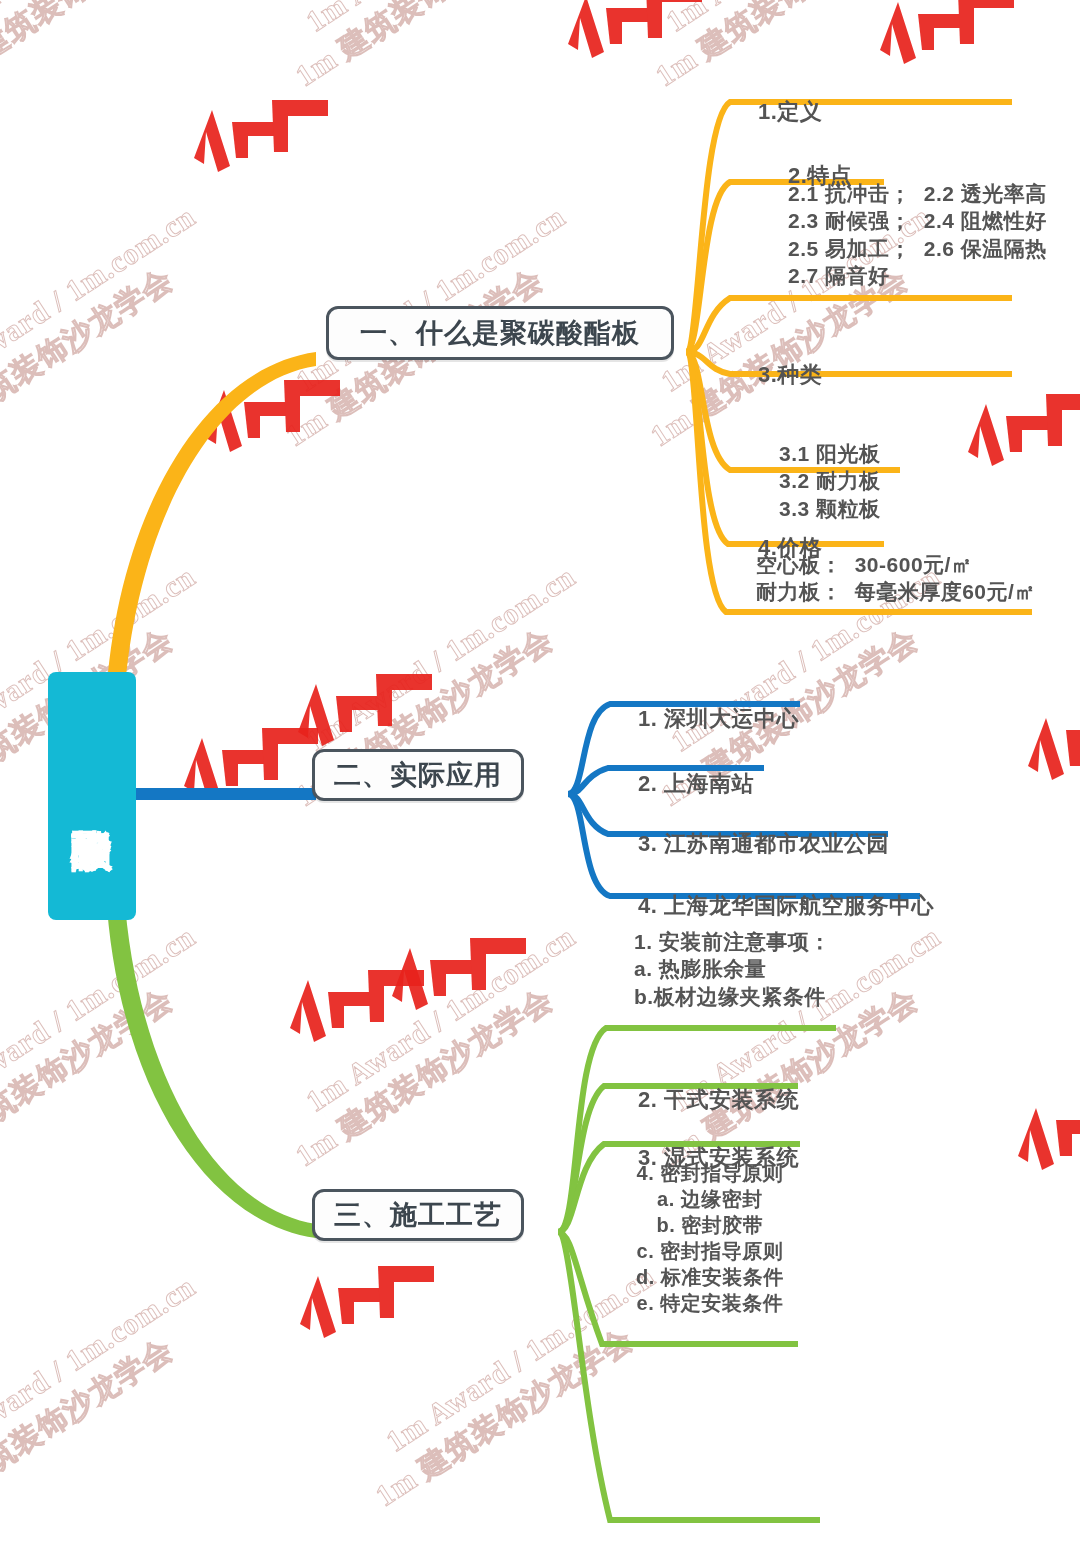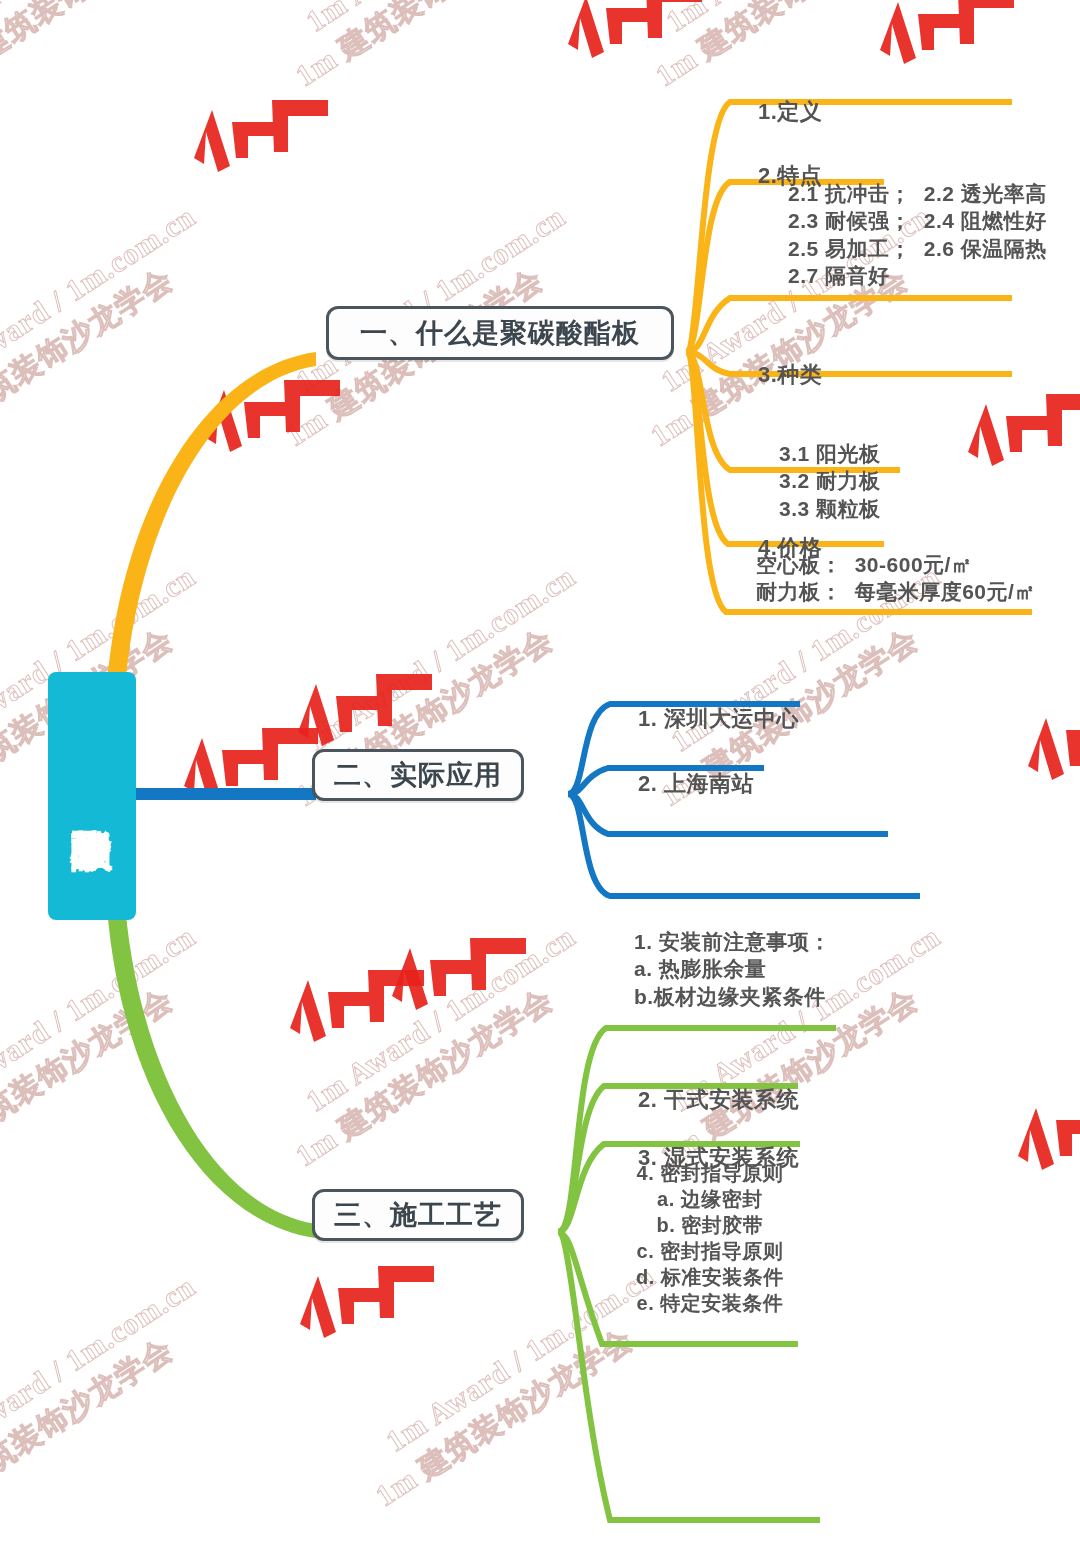--- a/index.html
+++ b/index.html
@@ -314,35 +314,37 @@
     <span>一、什么是聚碳酸酯板</span>
   </div>
   <div class="pill" id="pill-3">
     <span>三、施工工艺</span>
   </div>
   <div class="pill" id="pill-2">
     <span>二、实际应用</span>
   </div>
 
   <div class="leaf s1" style="left:758px; top:58px;">1.定义</div>
-  <div class="leaf s1" style="left:758px; top:122px;">2.特点</div>
+  <div class="leaf s1" style="left:788px; top:122px;">2.特点</div>
   <div class="leaf s2" style="left:788px; top:180px;">2.1 抗冲击；  2.2 透光率高
 2.3 耐候强；  2.4 阻燃性好
 2.5 易加工；  2.6 保温隔热
 2.7 隔音好</div>
   <div class="leaf s1" style="left:758px; top:321px;">3.种类</div>
   <div class="leaf s2" style="left:779px; top:406px;margin-top:34px;">3.1 阳光板
 3.2 耐力板
 3.3 颗粒板</div>
   <div class="leaf s1" style="left:758px; top:494px;">4.价格</div>
   <div class="leaf s2" style="left:756px; top:551px;">空心板：  30-600元/㎡
 耐力板：  每毫米厚度60元/㎡</div>
 
   <div class="leaf s1" style="left:638px; top:665px;">1. 深圳大运中心</div>
   <div class="leaf s1" style="left:638px; top:730px;">2. 上海南站</div>
+  <div class="leaf s1" style="left:638px; top:790px;">3. 江苏南通都市农业公园</div>
+  <div class="leaf s1" style="left:638px; top:852px;">4. 上海龙华国际航空服务中心</div>
 
   <div class="leaf s2" style="left:634px; top:928px;">1. 安装前注意事项：
 a. 热膨胀余量
 b.板材边缘夹紧条件</div>
   <div class="leaf s1" style="left:638px; top:1046px;">2. 干式安装系统</div>
   <div class="leaf s1" style="left:638px; top:1104px;">3. 湿式安装系统</div>
   <div class="leaf s3" style="left:636px; top:1160px;">4. 密封指导原则
 a. 边缘密封
 b. 密封胶带
 c. 密封指导原则

